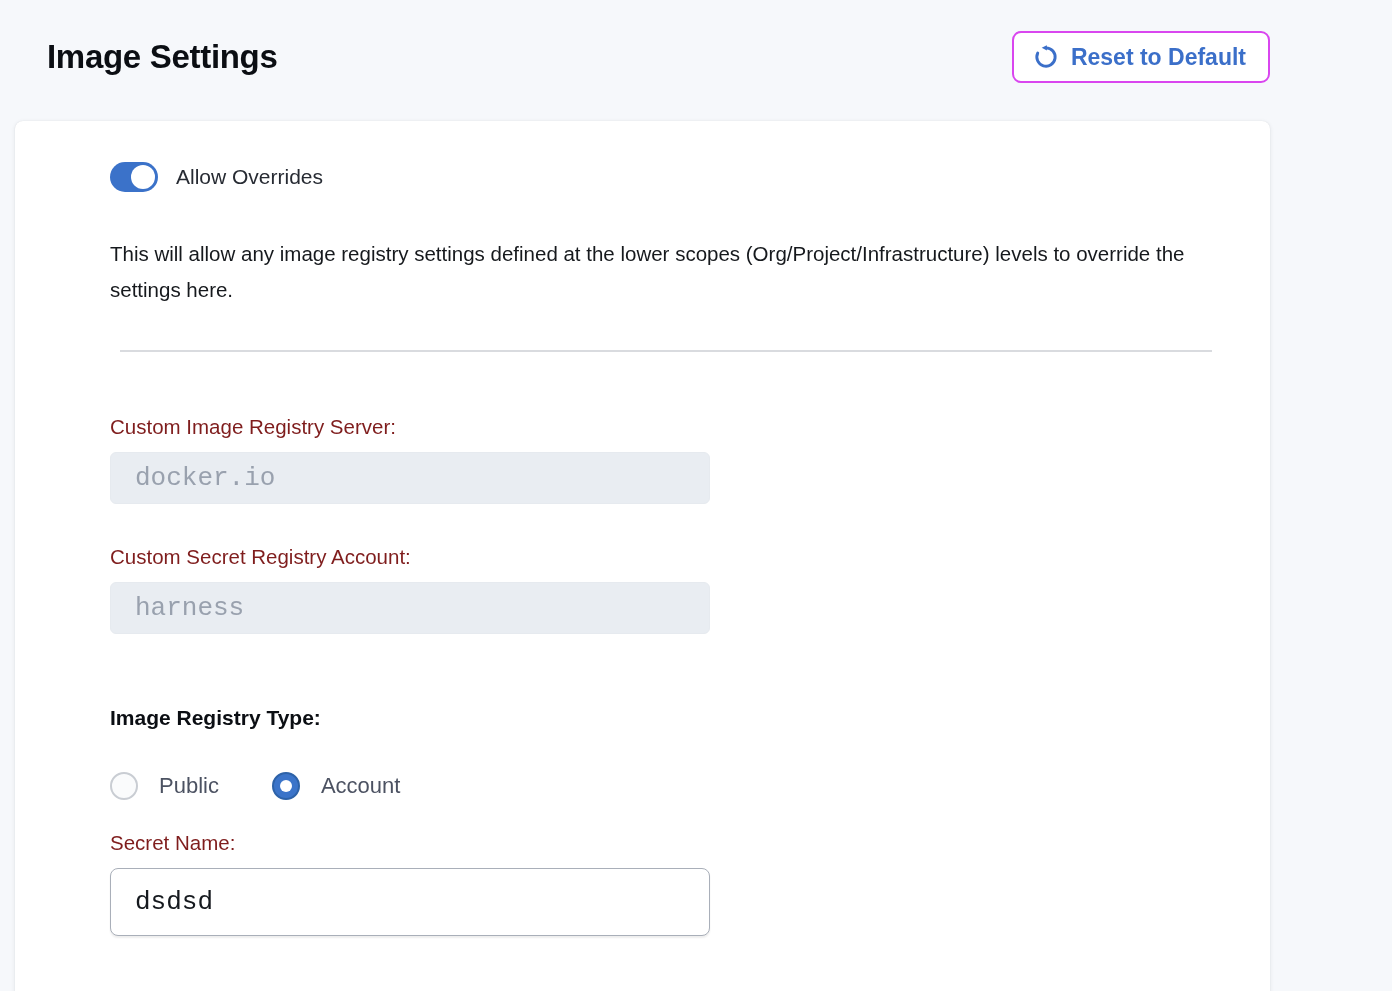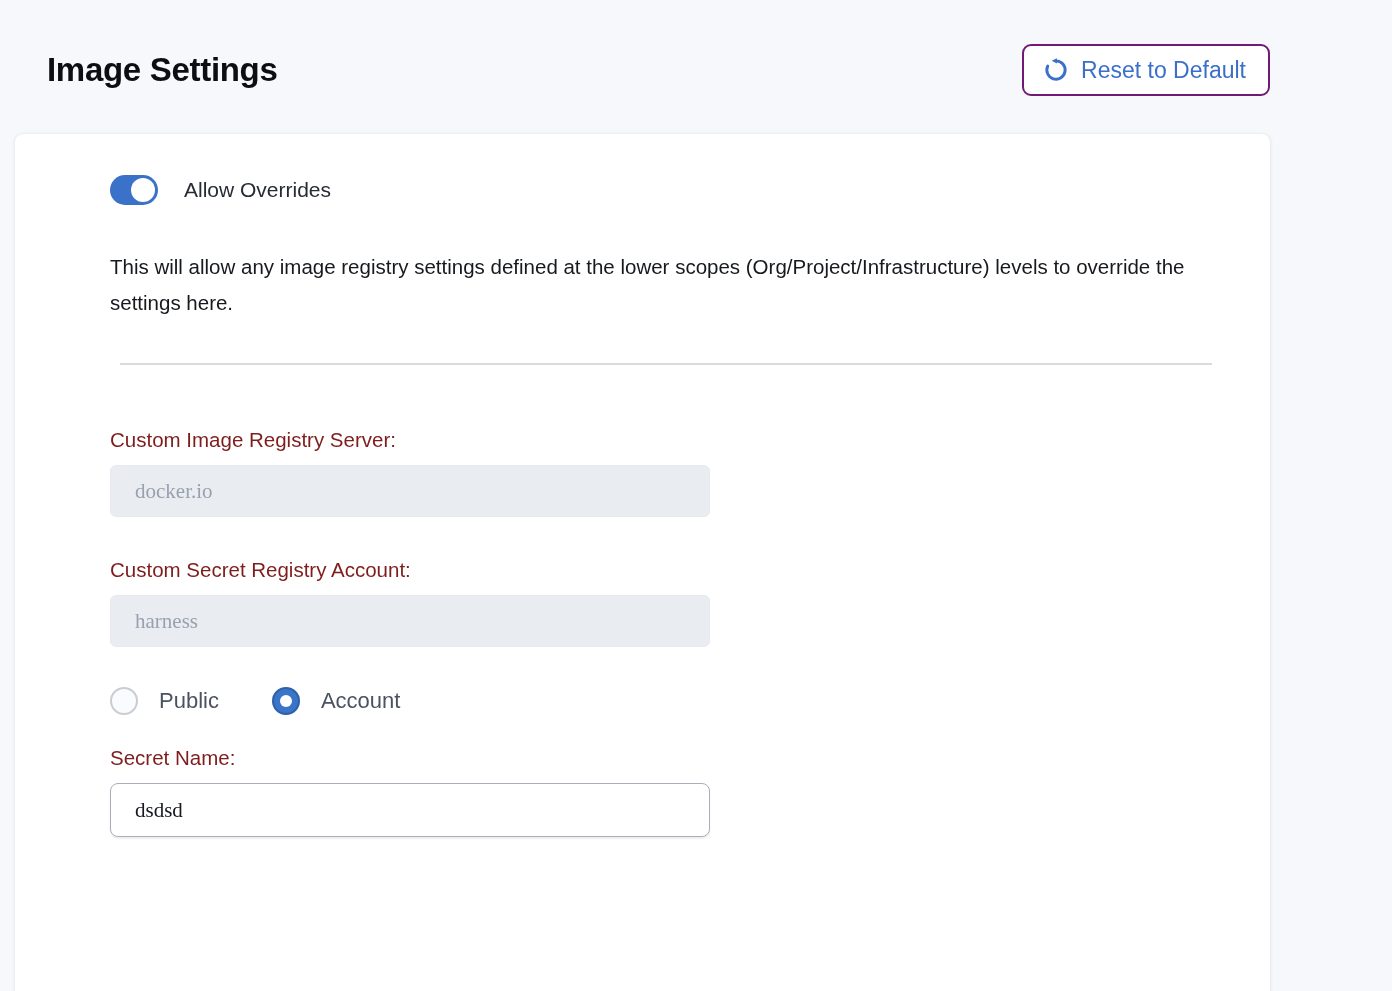--- a/index.html
+++ b/index.html
@@ -10,57 +10,57 @@
     overflow: hidden;
     -webkit-font-smoothing: antialiased;
   }
   .container { width: 1255px; margin-left: 15px; }
 
   
   .header {
     display: flex;
     align-items: center;
     justify-content: space-between;
-    padding: 44px 0 0 32px;
+    padding: 31px 0 0 32px;
     gap: 7px;
   }
   .title {
     font-size: 33px;
     font-weight: 700;
     color: #0B0E13;
     letter-spacing: -0.3px;
   }
   .reset-btn {
     display: flex;
     align-items: center;
     gap: 11px;
     background: #FFFFFF;
-    border: 2px solid #701a75;
+    border: 2px solid #d946ef;
     border-radius: 9px;
     padding: 10px 22px 10px 18px;
     color: #3B6FC9;
     font-size: 23px;
-    font-weight: 400;
+    font-weight: 700;
     font-family: inherit;
     cursor: pointer;
   }
   .reset-icon { display: inline-flex; align-items: center; }
 
   
   .card {
     background: #FFFFFF;
     border-radius: 8px;
     margin-top: 38px;
     height: 1000px;
     box-shadow: 0 1px 4px rgba(35,45,60,0.10), 0 0 1px rgba(35,45,60,0.12);
     padding: 41px 50px 0 95px;
   }
 
   
-  .toggle-row { display: flex; align-items: center; gap: 26px; }
+  .toggle-row { display: flex; align-items: center; gap: 18px; }
   .toggle {
     width: 48px; height: 30px;
     border-radius: 15px;
     background: #3B72C9;
     position: relative;
     cursor: pointer;
     flex: none;
   }
   .toggle .knob {
     position: absolute;
@@ -93,36 +93,36 @@
     font-size: 20.5px;
     line-height: 26px;
     color: #7f1d1d;
   }
   .text-input {
     display: block;
     width: 600px;
     height: 52px;
     margin-top: 12px;
     padding: 0 24px;
-    font-size: 21px;
-    font-family: Liberation Serif, serif;
+    font-size: 26px;
+    font-family: Liberation Mono, monospace;
     border-radius: 6px;
     outline: none;
   }
   .text-input:disabled {
     background: #E9EDF2;
     border: 1px solid #E6EAEF;
     color: #99A1AE;
   }
   .enabled-input {
     background: #FFFFFF;
     border: 1px solid #A9AFB9;
     border-radius: 8px;
     color: #15191E;
-    height: 54px;
+    height: 68px;
     box-shadow: 0 2px 2px rgba(0,0,0,0.07);
   }
   .field-server  { margin-top: 62px; }
   .field-account { margin-top: 40px; }
   .secret-field  { margin-top: 30px; }
 
   
   .type-label {
     margin-top: 70px;
     font-size: 21px;
@@ -194,20 +194,21 @@
       <label class="field-label">Custom Image Registry Server:</label>
       <input type="text" class="text-input" disabled="" value="docker.io" style="">
     </div>
 
     <div class="field field-account">
       <label class="field-label">Custom Secret Registry Account:</label>
       <input type="text" class="text-input" disabled="" value="harness" style="">
     </div>
 
     <div class="type-section">
+      <div class="type-label">Image Registry Type:</div>
       <div class="radio-row">
         <label class="radio-group">
           <span class="radio-circle"></span>
           <span class="radio-label">Public</span>
         </label>
         <label class="radio-group">
           <span class="radio-circle selected">
             <span class="radio-dot"></span>
           </span>
           <span class="radio-label">Account</span>

